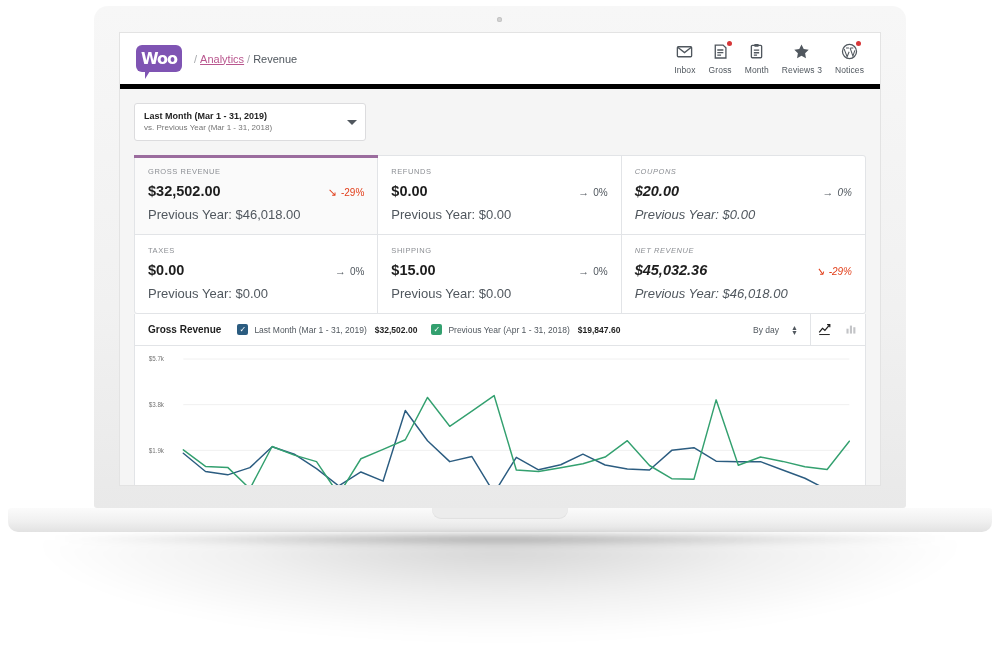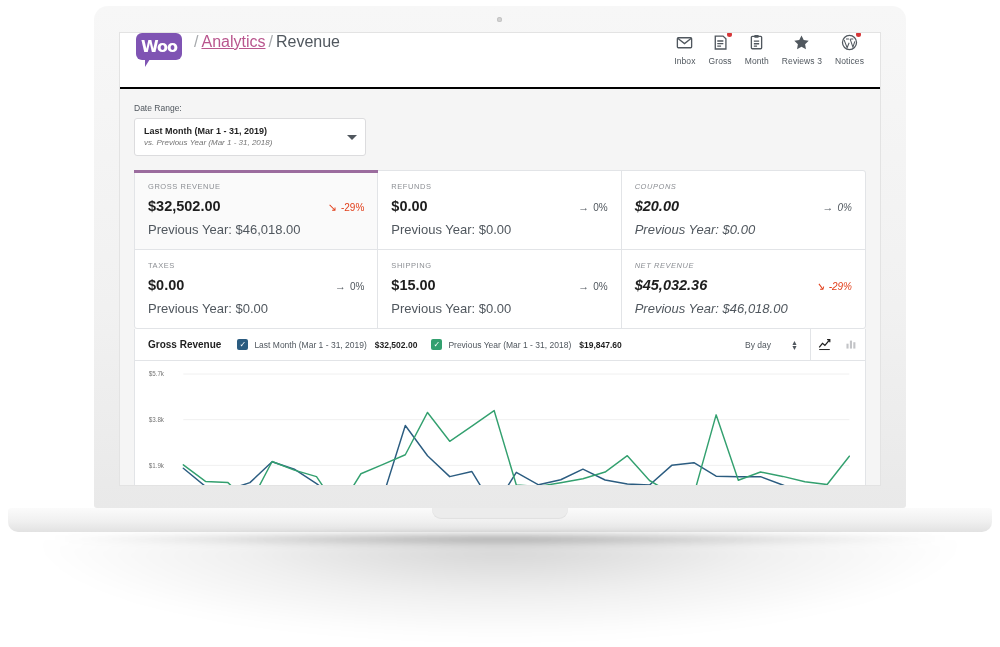--- a/index.html
+++ b/index.html
@@ -52,39 +52,39 @@
   .drop-shadow {
     position: absolute; left: 30px; top: 540px;
     width: 940px; height: 100px;
     background: radial-gradient(ellipse at 50% 0%, rgba(0,0,0,.18) 0%, rgba(0,0,0,.06) 40%, rgba(0,0,0,0) 70%);
     filter: blur(8px);
   }
 
   
   .app-header {
     height: 56px; background: #fff;
-    border-bottom: 2px solid #000000;
-    display: flex; 
+    border-bottom: 5px solid #000000;
+    display: flex; align-items: center;
     padding: 0 14px 0 16px;
   }
   .woo-logo {
     width: 46px; height: 27px; position: relative;
     background: #7f54b3; border-radius: 6px;
     display: flex; align-items: center; justify-content: center;
     color: #fff; font-weight: bold; font-size: 16px;
     letter-spacing: -1px; font-family: "DejaVu Sans", sans-serif;
     flex: none;
   }
   .woo-logo:after {
     content: ""; position: absolute; left: 9px; top: 26px;
     border-left: 5px solid #7f54b3;
     border-bottom: 8px solid transparent;
     border-right: 5px solid transparent;
   }
-  .breadcrumb { font-size: 16px; color: #50575e; margin-left: 9px; white-space: nowrap; }
+  .breadcrumb { font-size: 11px; color: #50575e; margin-left: 9px; white-space: nowrap; }
   .breadcrumb .sep { color: #a7aaad; margin: 0 3px; }
   .breadcrumb a { color: #b9568e; text-decoration: underline; }
   .header-spacer { flex: 1 1 auto; }
 
   .hdr-icons { display: flex; align-items: flex-start; gap: 13px; padding-right: 2px; }
   .hdr-item {
     display: flex; flex-direction: column; align-items: center;
     gap: 4px; cursor: pointer; position: relative;
   }
   .hdr-glyph { position: relative; width: 19px; height: 19px; color: #50575e; }
@@ -100,21 +100,21 @@
   .page { padding: 14px 14px 0 14px; height: 396px; overflow: hidden; }
   .date-label { font-size: 8.5px; color: #50575e; margin-bottom: 5px; }
   .date-picker {
     width: 232px; height: 38px; background: #fff;
     border: 1px solid #dcdcde; border-radius: 3px;
     display: flex; align-items: center; padding: 0 8px 0 9px;
     cursor: pointer; margin-bottom: 14px;
   }
   .dp-text { flex: 1; line-height: 1.25; }
   .dp-primary { font-size: 9px; font-weight: bold; color: #1e1e1e; }
-  .dp-secondary { font-size: 8px; color: #757575; margin-top: 1px; font-style: italic; }
+  .dp-secondary { font-size: 8px; color: #757575; margin-top: 1px; }
   .dp-caret { width: 0; height: 0; border-left: 5px solid transparent; border-right: 5px solid transparent; border-top: 5px solid #50575e; }
 
   
   .kpi-grid {
     display: grid; grid-template-columns: repeat(3, 1fr);
     background: #fff; border: 1px solid #e2e4e7; border-radius: 3px;
     margin-bottom: 0;
   }
   .kpi {
     padding: 11px 13px 12px 13px;
@@ -154,21 +154,21 @@
   .legend-item { display: flex; align-items: center; gap: 6px; margin-right: 14px; white-space: nowrap; }
   .lg-box {
     width: 11px; height: 11px; border-radius: 2px;
     display: flex; align-items: center; justify-content: center;
     color: #fff; font-size: 8px; line-height: 1; cursor: pointer; flex: none;
   }
   .lg-label { font-size: 8.5px; color: #50575e; }
   .lg-amount { font-size: 8.5px; font-weight: bold; color: #1e1e1e; margin-left: 2px; }
   .chart-head-spacer { flex: 1 1 auto; }
   .interval-select {
-    display: flex; align-items: center; gap: 20px;
+    display: flex; align-items: center; gap: 12px;
     font-size: 8.5px; color: #50575e; cursor: pointer;
     padding-right: 12px;
   }
   .stepper { display: flex; flex-direction: column; line-height: 5px; font-size: 7px; color: #50575e; }
   .chart-type-group {
     display: flex; align-items: center; height: 32px;
     border-left: 1px solid #e2e4e7;
   }
   .ct-btn {
     width: 27px; height: 32px; display: flex; align-items: center; justify-content: center;
@@ -255,21 +255,20 @@
             <span class="dot-badge"></span>
           </span>
           <span class="hdr-label">Notices</span>
         </div>
 
       </div>
     </div>
 
     <div class="page">
 
-      <div class="date-label">Date Range:</div>
       <div class="date-picker">
         <div class="dp-text">
           <div class="dp-primary">Last Month (Mar 1 - 31, 2019)</div>
           <div class="dp-secondary">vs. Previous Year (Mar 1 - 31, 2018)</div>
         </div>
         <span class="dp-caret"></span>
       </div>
 
       <div class="kpi-grid">
 
@@ -352,21 +351,21 @@
           <span class="chart-title">Gross Revenue</span>
 
           <span class="legend-item">
             <span class="lg-box" id="lgbox0" style="background: rgb(43, 92, 128);">✓</span>
             <span class="lg-label">Last Month (Mar 1 - 31, 2019)</span>
             <span class="lg-amount">$32,502.00</span>
           </span>
 
           <span class="legend-item">
             <span class="lg-box" id="lgbox1" style="background: rgb(51, 160, 111);">✓</span>
-            <span class="lg-label">Previous Year (Mar 1 - 31, 2018)</span>
+            <span class="lg-label">Previous Year (Apr 1 - 31, 2018)</span>
             <span class="lg-amount">$19,847.60</span>
           </span>
 
           <span class="chart-head-spacer"></span>
 
           <span class="interval-select">
             <span>By day</span>
             <span class="stepper">
               <span>▲</span>
                 <span>▼</span>

